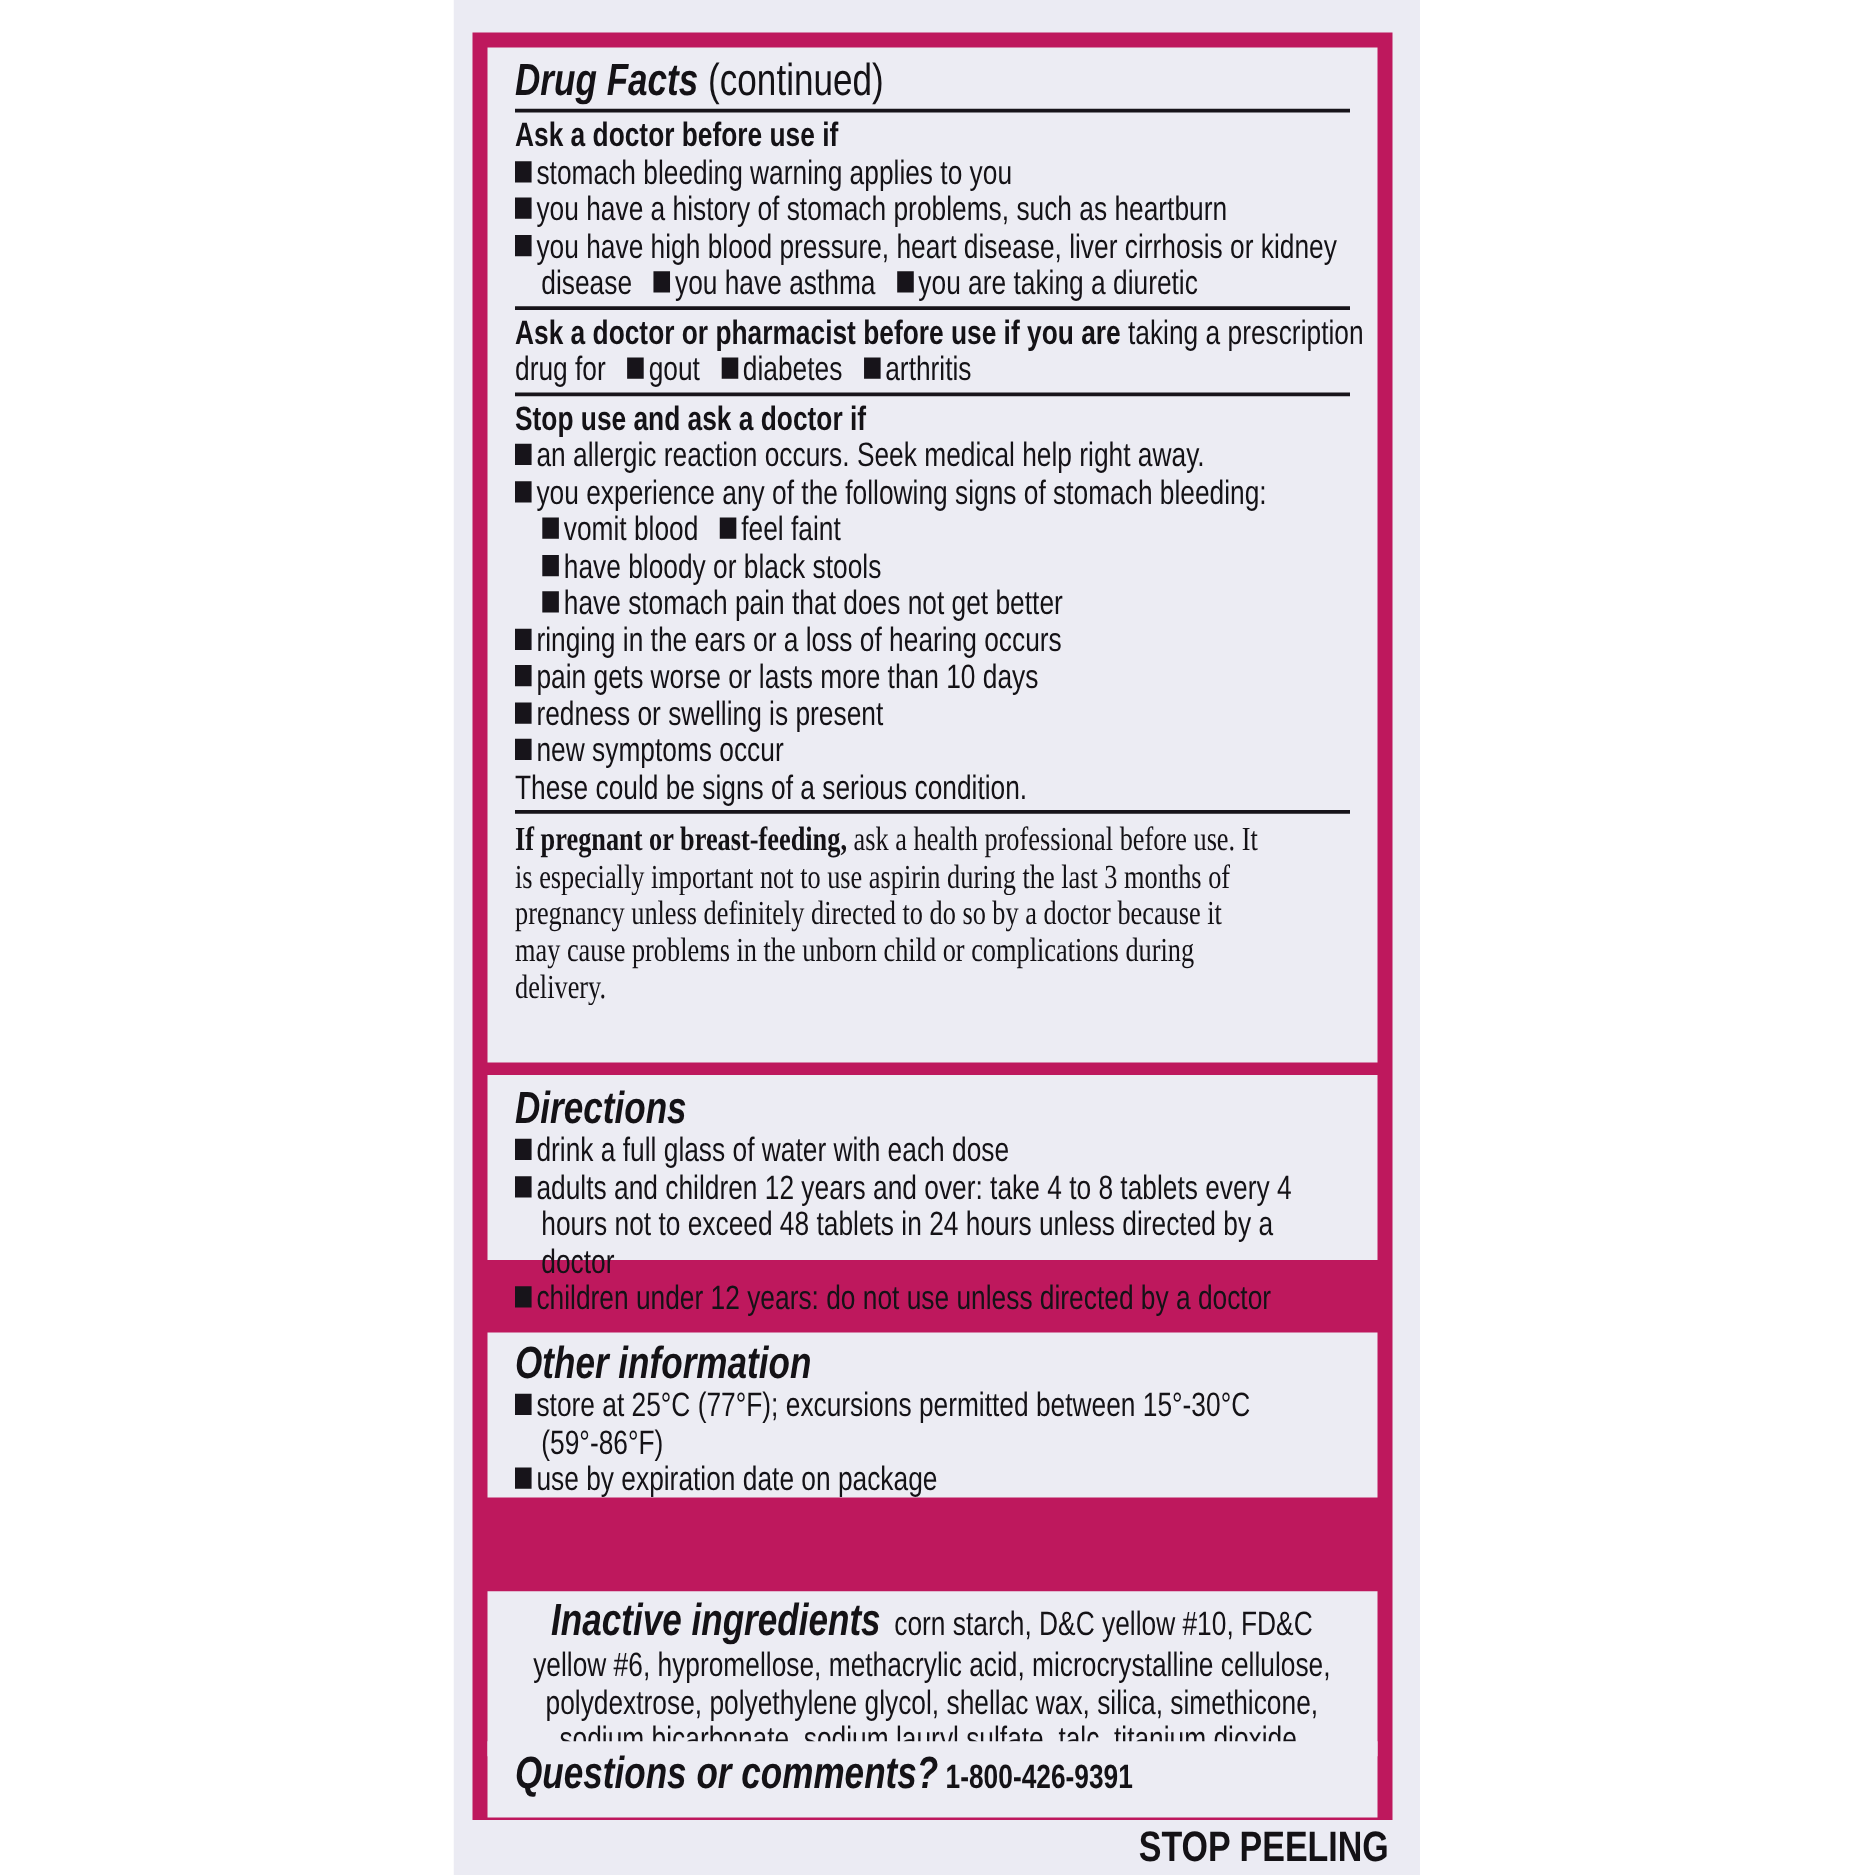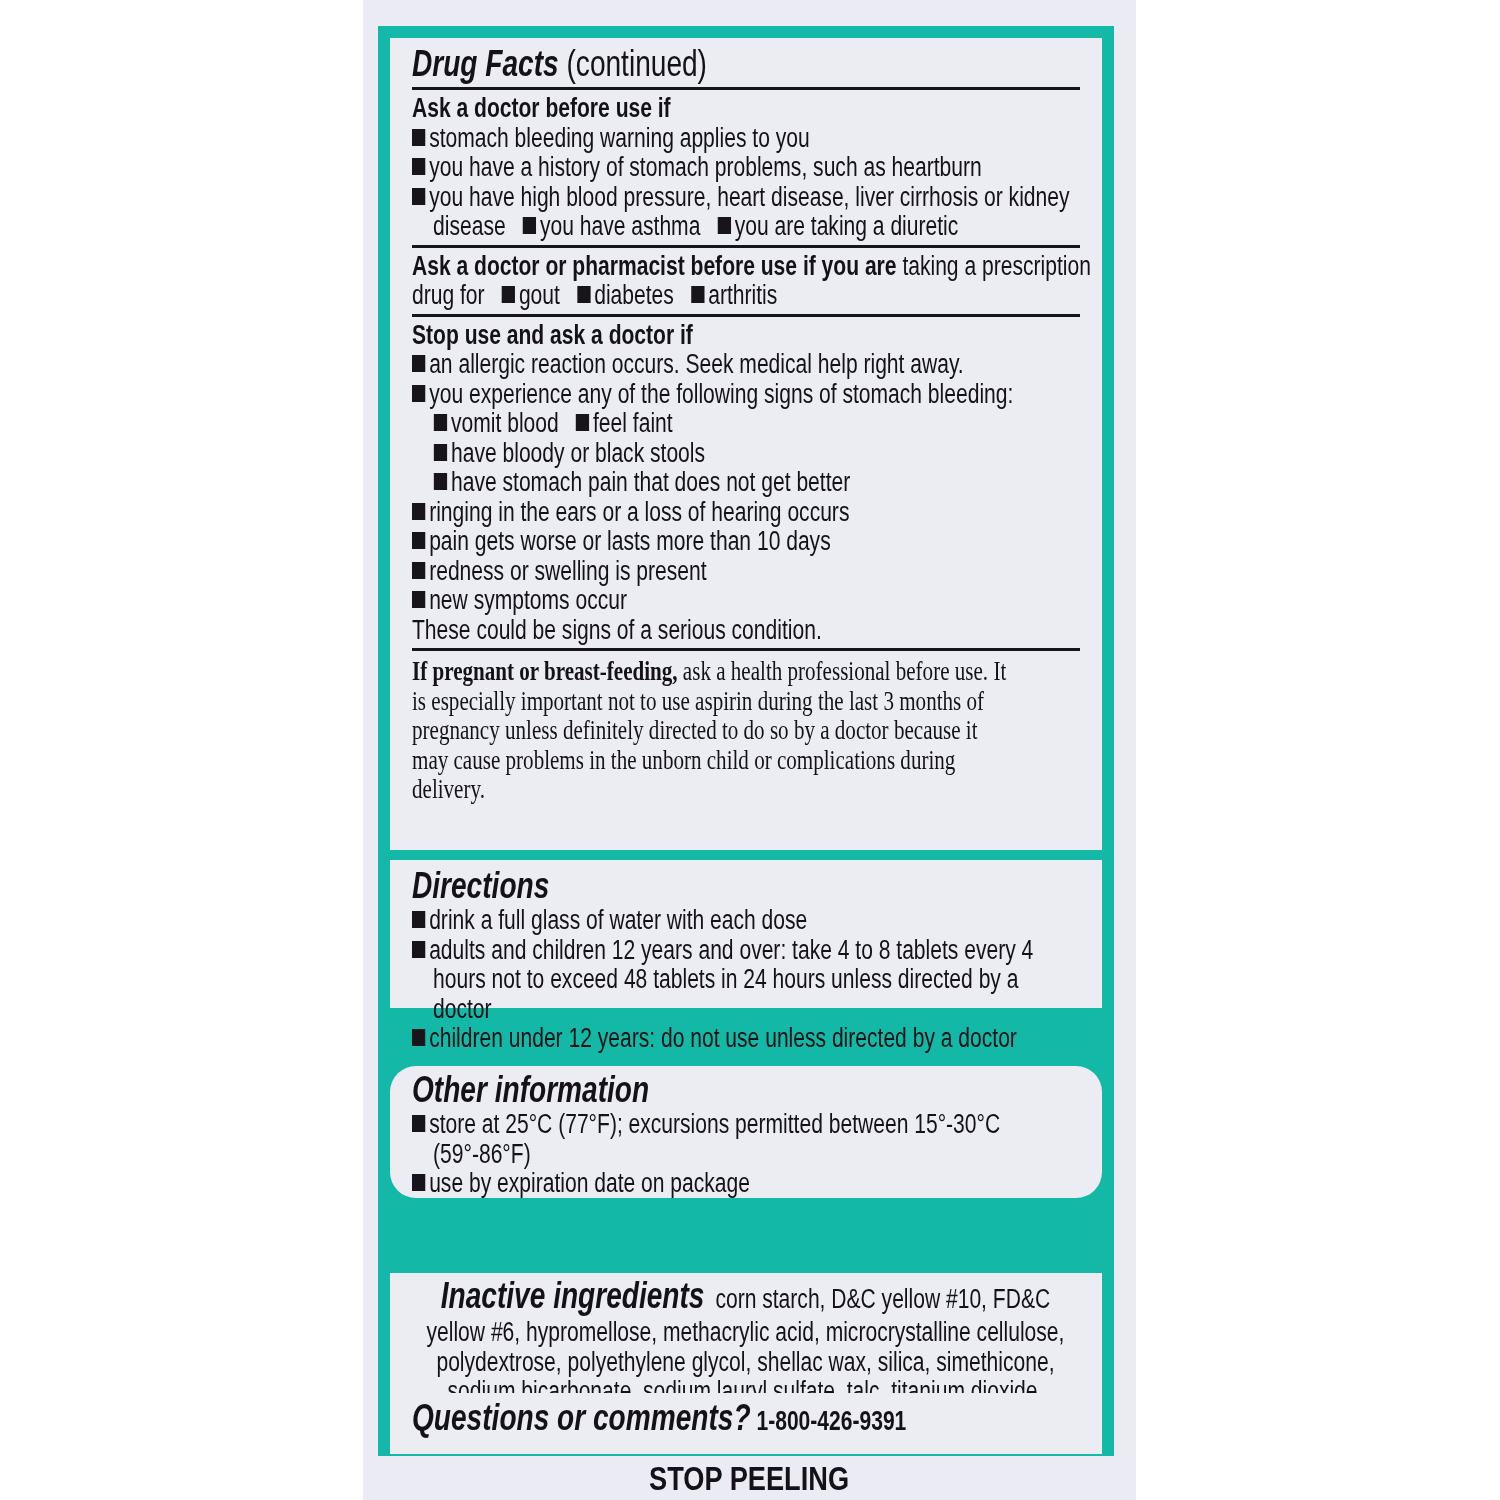--- a/index.html
+++ b/index.html
@@ -6,29 +6,29 @@
   body {
     width: 1500px; height: 1500px; background: #ffffff; position: relative; overflow: hidden;
     font-family: "Liberation Sans", "DejaVu Sans", sans-serif; color: #141216;
   }
   .paper {
     position: absolute; left: 363px; top: 0; width: 773px; height: 1500px;
     background: #ebebf3;
   }
   .frame {
     position: absolute; left: 378px; top: 26px; width: 736px; height: 1430px;
-    background: #14b8a6; box-sizing: border-box;
+    background: #be185d; box-sizing: border-box;
   }
   .panel {
     position: absolute; left: 12px; right: 12px; background: #ececf3;
     box-sizing: border-box; padding: 0 22px 0 22px;
   }
   .p1 { top: 12px; height: 812px; }
   .p2 { top: 834px; height: 148px; }
-  .p3 { top: 1040px; height: 132px; border-radius: 26px; }
+  .p3 { top: 1040px; height: 132px; }
   .p4 { top: 1247px; height: 132px; text-align: center; }
   .p5 { top: 1367px; height: 61px; }
   .line {
     font-size: 27px; line-height: 29.5px; white-space: nowrap;
     transform: scaleX(0.78); transform-origin: left center; width: 128%;
   }
   .title-line {
     font-size: 36px; line-height: 40px; font-weight: bold; font-style: italic;
     transform: scaleX(0.78); transform-origin: left center; white-space: nowrap; width: 128%;
   }
@@ -36,21 +36,21 @@
   .head { font-weight: bold; }
   .rule { height: 3px; background: #17141a; margin: 3px 0 4px 0; }
   .sq {
     display: inline-block; width: 17px; height: 17px; background: #17141a;
     margin-right: 5px; vertical-align: 1px;
   }
   .gap { display: inline-block; width: 22px; }
   .ind1 { padding-left: 27px; }
   .ind2 { padding-left: 28px; }
   .stop {
-    position: absolute; left: 363px; width: 773px; top: 1458px; text-align: center;
+    position: absolute; left: 363px; width: 773px; top: 1458px; text-align: right;
     font-size: 34px; font-weight: bold; line-height: 40px;
   }
   .stop span { display: inline-block; transform: scaleX(0.8); }
 </style>
 </head>
 <body>
 
 <div class="paper"></div>
 
 <div class="frame">

